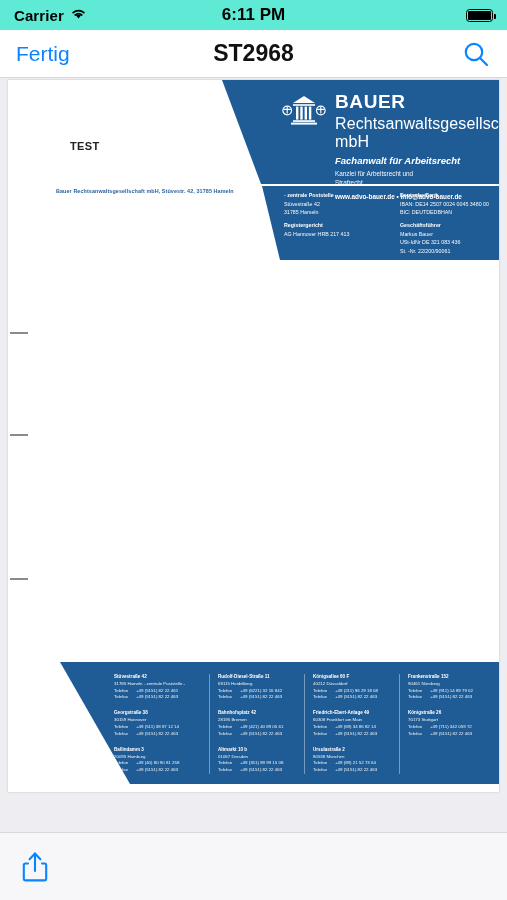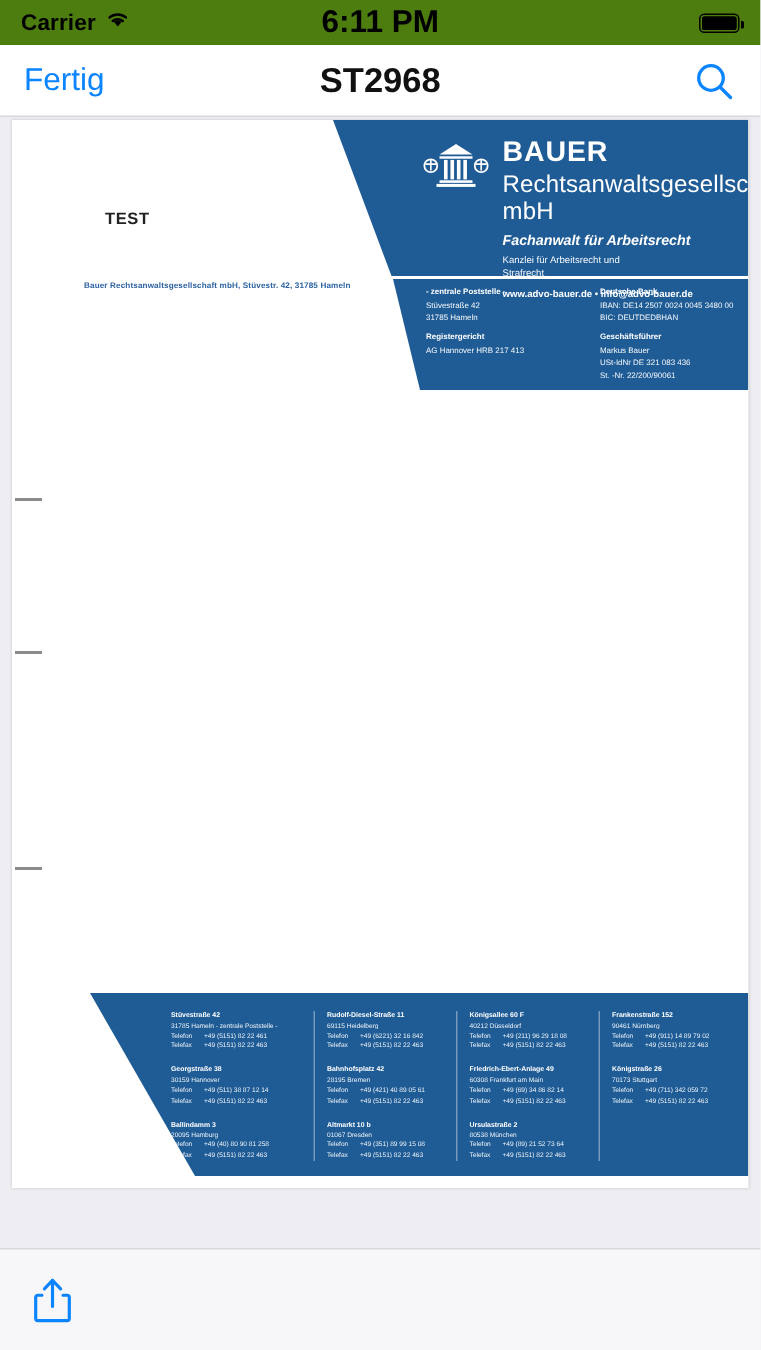--- a/index.html
+++ b/index.html
@@ -7,28 +7,28 @@
     width: 507px; height: 900px;
     font-family: "Liberation Sans", sans-serif;
     background: #eeeef2;
     overflow: hidden;
   }
   .phone { position: relative; width: 507px; height: 900px; background: #ffffff; }
 
   
   .statusbar {
     position: absolute; top: 0; left: 0; right: 0; height: 30px;
-    background: #4d7c0f;
+    background: #5eead4;
     display: flex; align-items: center; padding: 0 14px;
   }
   .sb-left { display: flex; align-items: center; gap: 6px; }
   .sb-carrier { font-size: 15px; font-weight: 600; color: #000; letter-spacing: .1px; }
   .sb-center {
     position: absolute; left: 0; right: 0; text-align: center;
-    font-size: 21px; font-weight: 700; color: #000; pointer-events: none;
+    font-size: 17px; font-weight: 700; color: #000; pointer-events: none;
   }
   .sb-right { margin-left: auto; display: flex; align-items: center; }
   .batt {
     width: 27px; height: 13px; border: 1.5px solid #000; border-radius: 3.5px;
     position: relative; background: #000; background-clip: content-box; padding: 1px;
   }
   .batt::after {
     content: ""; position: absolute; right: -4px; top: 4px;
     width: 2px; height: 5px; background: #000; border-radius: 0 1px 1px 0;
   }

